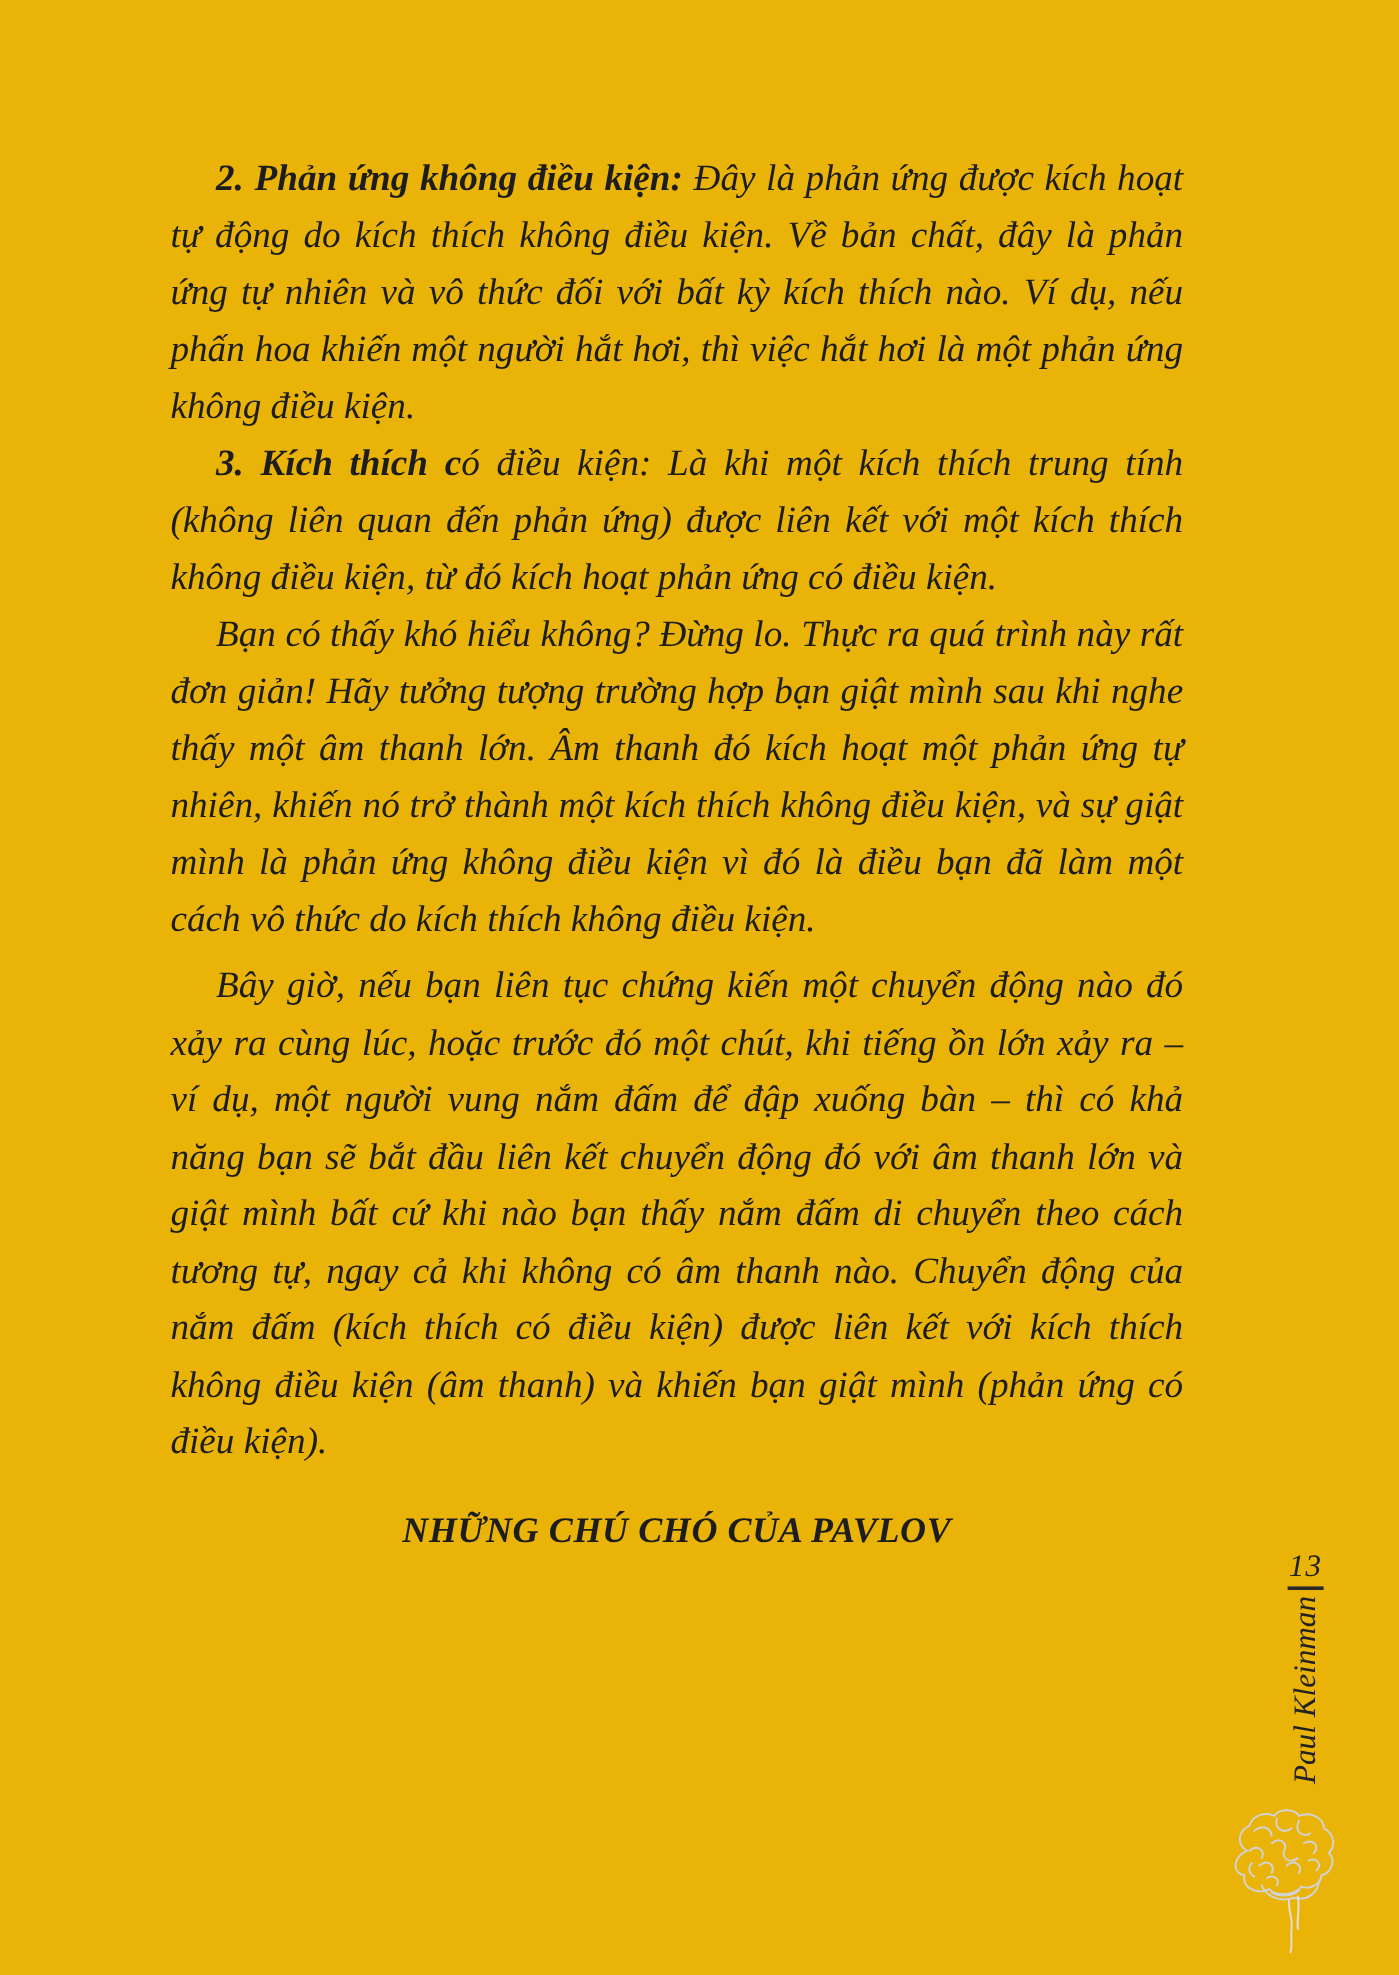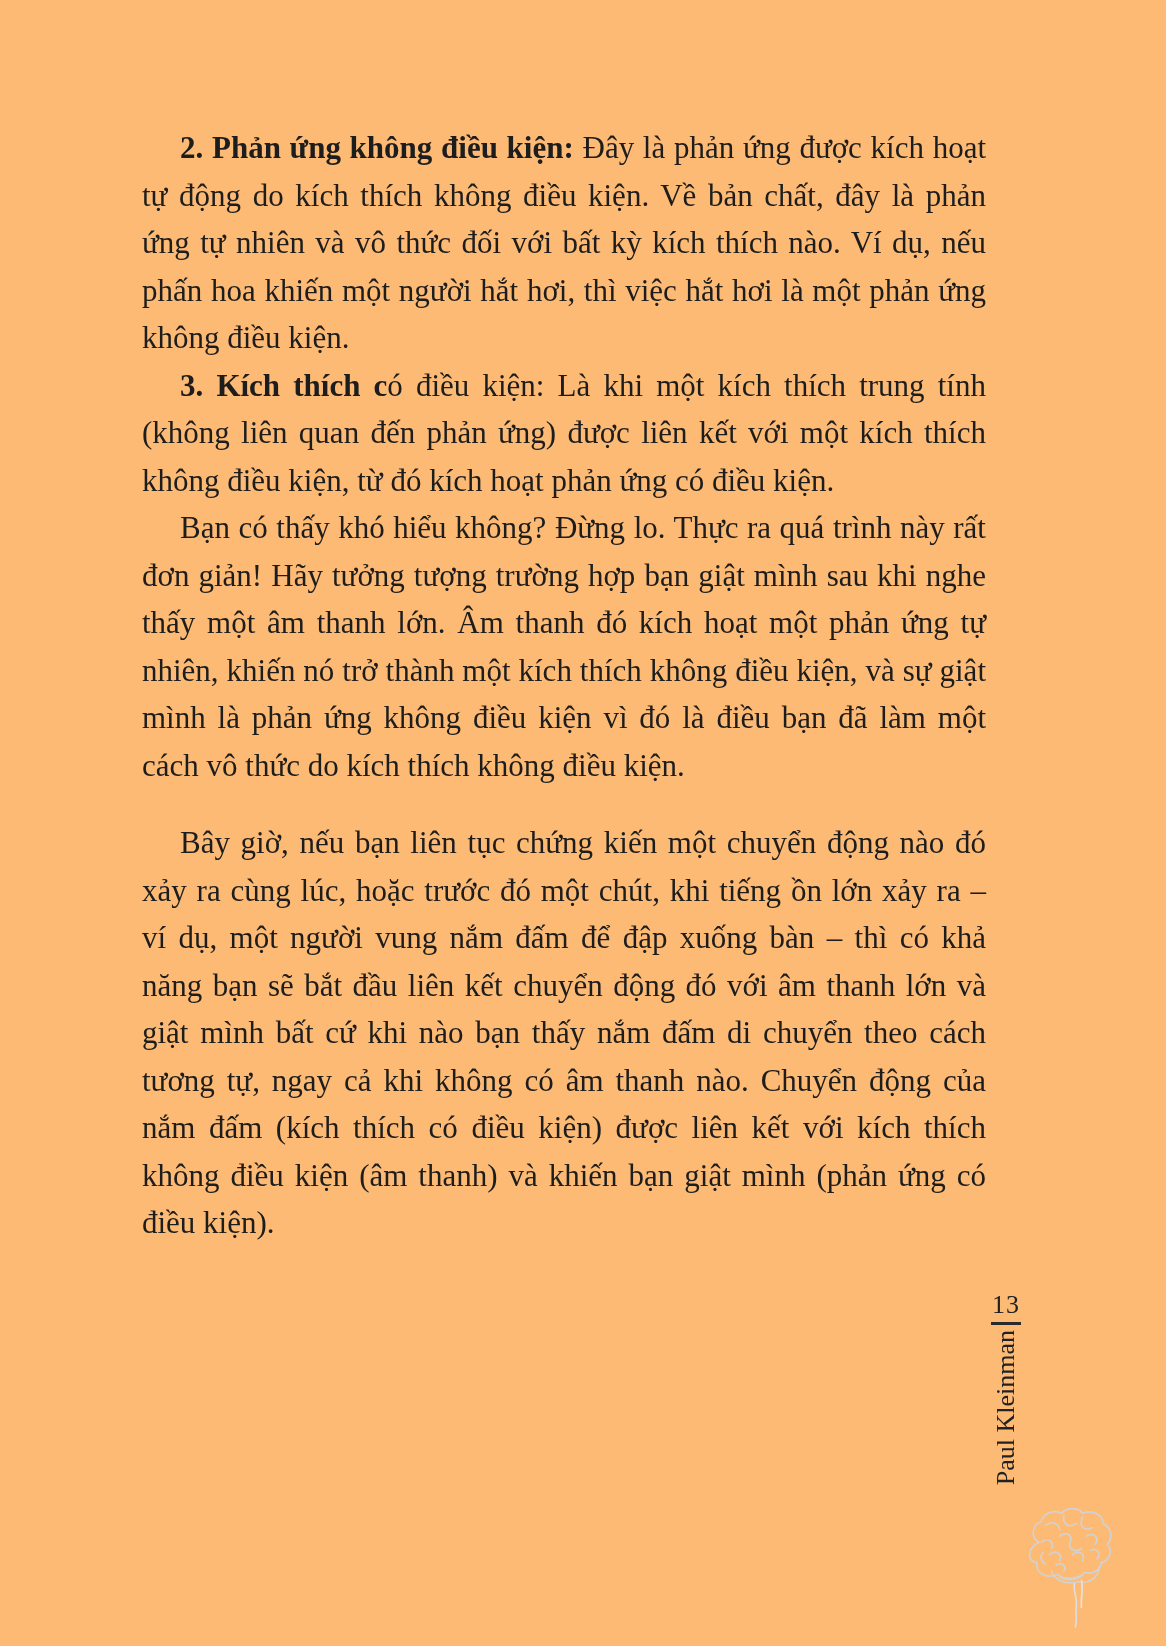--- a/index.html
+++ b/index.html
@@ -7,52 +7,53 @@
     width: 1166px;
     height: 1646px;
     background: #ffffff;
     position: relative;
     overflow: hidden;
     font-family: "Liberation Serif", "DejaVu Serif", serif;
   }
   .page {
     position: absolute;
     inset: 0;
-    background: #fdba74;
+    background: #eab308;
+    font-style: italic;
   }
   .content {
     position: absolute;
     left: 142px;
     top: 124px;
     width: 844px;
     font-size: 31px;
     line-height: 47.5px;
     color: #1d1d1d;
     text-align: justify;
     text-justify: inter-word;
   }
   .content p { margin: 0; }
   .para.indent { text-indent: 38px; }
   .para.flush  { text-indent: 0; }
-  .para.gap-top { margin-top: 30px; }
+  .para.gap-top { margin-top: 8px; }
   .para b { font-weight: bold; }
   .section-heading {
     margin: 27px 0 14px 0;
     text-align: center;
     text-indent: 0;
     font-weight: bold;
     font-size: 30px;
     line-height: 47.5px;
     letter-spacing: 0.5px;
     color: #1d1d1d;
   }
   
   .spine {
     position: absolute;
-    left: 977px;
+    left: 1059px;
     top: 1291px;
     width: 58px;
     display: flex;
     flex-direction: column;
     align-items: center;
     color: #222222;
   }
   .spine-number {
     font-size: 26px;
     line-height: 1.05;
@@ -88,20 +89,21 @@
 
     <p class="para indent"><b>2. Phản ứng không điều kiện:</b><span> Đây là phản ứng được kích hoạt tự động do kích thích không điều kiện. Về bản chất, đây là phản ứng tự nhiên và vô thức đối với bất kỳ kích thích nào. Ví dụ, nếu phấn hoa khiến một người hắt hơi, thì việc hắt hơi là một phản ứng không điều kiện.</span></p>
 
     <p class="para indent"><b>3. Kích thích c</b><span>ó điều kiện: Là khi một kích thích trung tính (không liên quan đến phản ứng) được liên kết với một kích thích không điều kiện, từ đó kích hoạt phản ứng có điều kiện.</span></p>
 
 
     <p class="para indent"><span>Bạn có thấy khó hiểu không? Đừng lo. Thực ra quá trình này rất đơn giản! Hãy tưởng tượng trường hợp bạn giật mình sau khi nghe thấy một âm thanh lớn. Âm thanh đó kích hoạt một phản ứng tự nhiên, khiến nó trở thành một kích thích không điều kiện, và sự giật mình là phản ứng không điều kiện vì đó là điều bạn đã làm một cách vô thức do kích thích không điều kiện.</span></p>
 
     <p class="para indent gap-top"><span>Bây giờ, nếu bạn liên tục chứng kiến một chuyển động nào đó xảy ra cùng lúc, hoặc trước đó một chút, khi tiếng ồn lớn xảy ra – ví dụ, một người vung nắm đấm để đập xuống bàn – thì có khả năng bạn sẽ bắt đầu liên kết chuyển động đó với âm thanh lớn và giật mình bất cứ khi nào bạn thấy nắm đấm di chuyển theo cách tương tự, ngay cả khi không có âm thanh nào. Chuyển động của nắm đấm (kích thích có điều kiện) được liên kết với kích thích không điều kiện (âm thanh) và khiến bạn giật mình (phản ứng có điều kiện).</span></p>
 
+    <h2 class="section-heading">NHỮNG CHÚ CHÓ CỦA PAVLOV</h2>
 
 
   </div>
 
   <div class="spine">
     <span class="spine-number">13</span>
     <div class="spine-rule"></div>
     <span class="spine-author">Paul Kleinman</span>
   </div>
 

